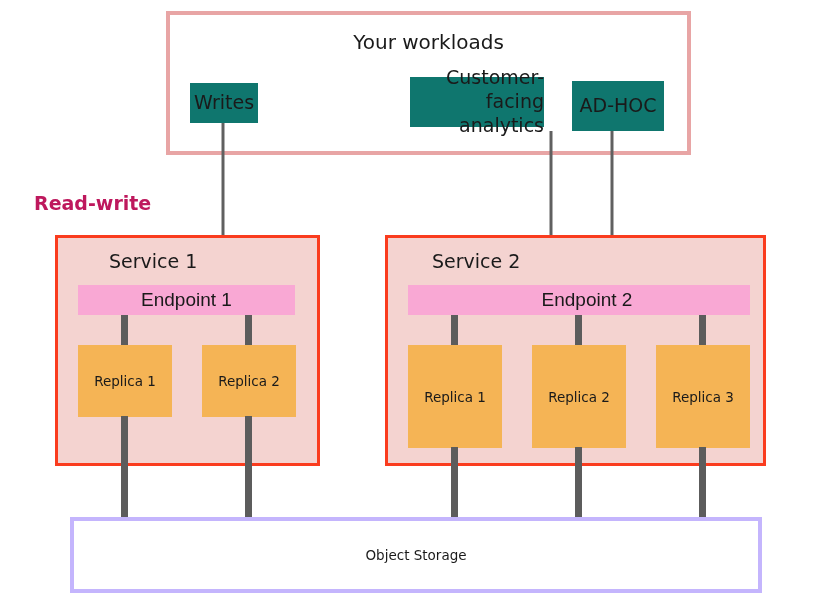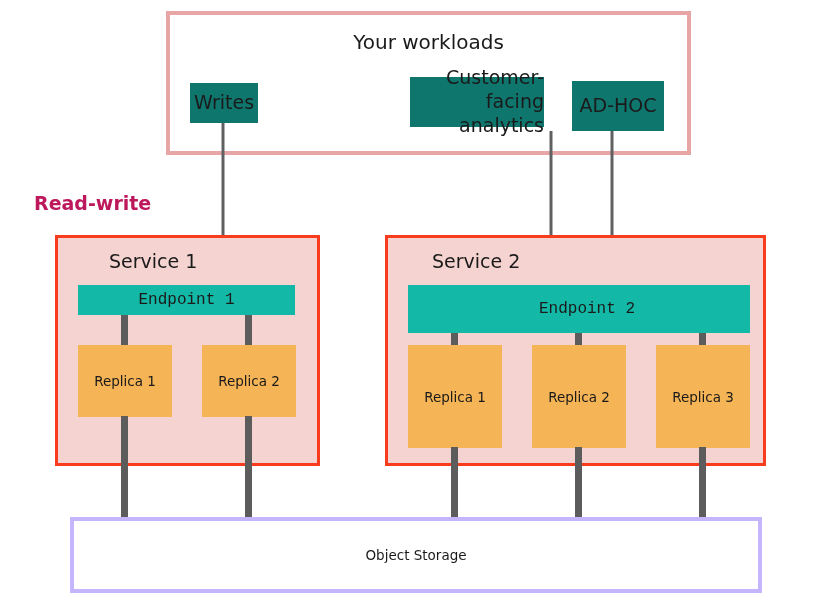--- a/index.html
+++ b/index.html
@@ -73,30 +73,30 @@
     color: #1a1a1a;
     font-family: "DejaVu Sans", sans-serif;
     white-space: nowrap;
     margin-left: 28px;
   }
   .service-1-label { left: 81px;  top: 250px; }
   .service-2-label { left: 404px; top: 250px; text-align: right; }
 
   
   .endpoint {
-    background: #14b8a6;
-    color: #1a1a1a;
-    font-size: 16px;
-    display: flex;
-    align-items: center;
-    justify-content: center;
-    font-family: Liberation Mono, monospace;
+    background: #f9a8d4;
+    color: #1a1a1a;
+    font-size: 19px;
+    display: flex;
+    align-items: center;
+    justify-content: center;
+    font-family: Liberation Sans, sans-serif;
   }
   .endpoint-1 { left: 78px;  top: 285px; width: 217px; height: 30px; }
-  .endpoint-2 { left: 408px; top: 285px; width: 342px; height: 48px; padding-left: 16px; }
+  .endpoint-2 { left: 408px; top: 285px; width: 342px; height: 30px; padding-left: 16px; }
 
   
   .replica {
     background: #f5b455;
     color: #1a1a1a;
     font-size: 13.5px;
     display: flex;
     align-items: center;
     justify-content: center;
     font-family: "DejaVu Sans", sans-serif;

